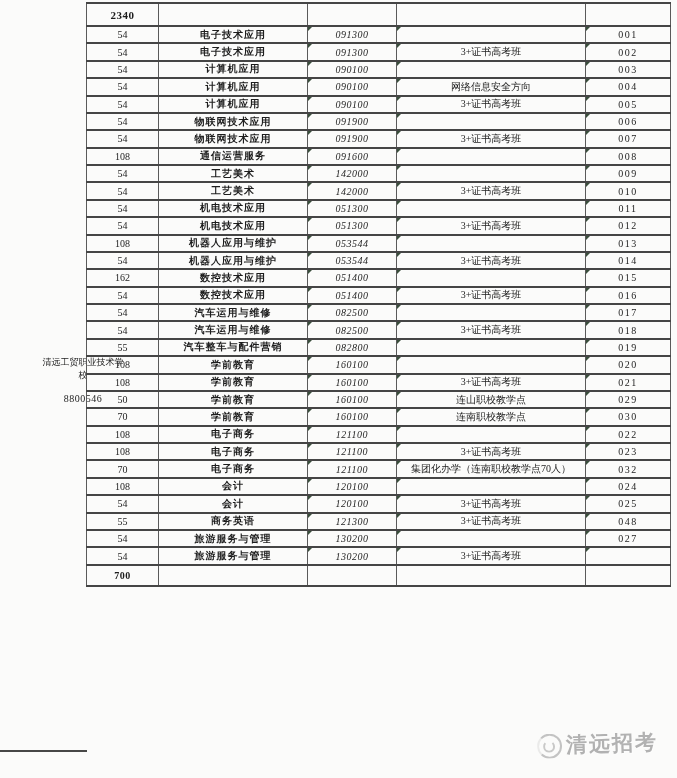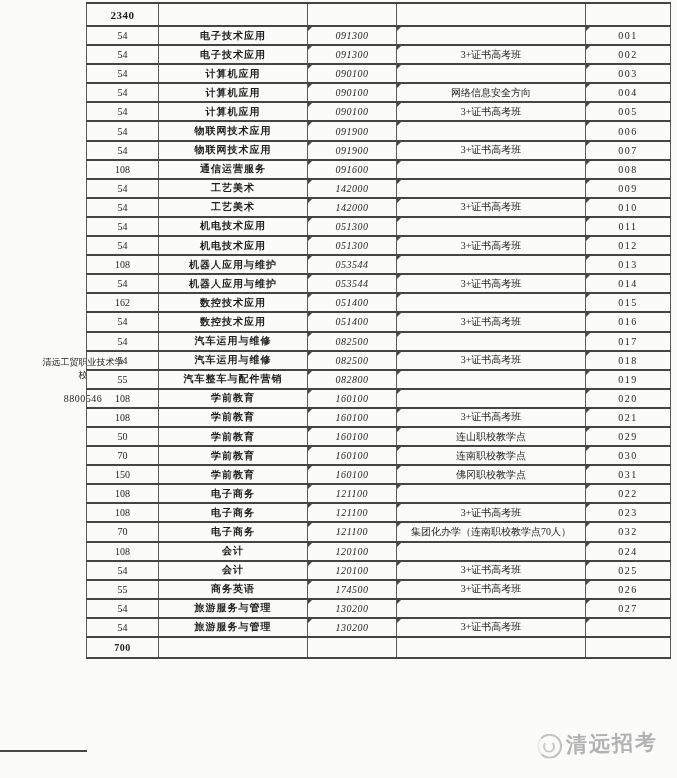--- a/index.html
+++ b/index.html
@@ -11,21 +11,21 @@
   
   .school-cell{
     position:absolute;left:0;top:356px;width:86px;
     text-align:center;font-size:9px;line-height:13px;color:#222;padding-left:40px;
   }
   .school-code{font-size:10px;letter-spacing:.5px;margin-top:10px;}
   .group-divider{position:absolute;left:0;top:750px;width:87px;height:2px;background:#474747;}
 
   
   table.grid{
-    position:absolute;left:86px;top:2px;width:584px;height:657px;
+    position:absolute;left:86px;top:2px;width:584px;height:585px;
     border-collapse:collapse;table-layout:fixed;
   }
   table.grid td{
     padding:0;text-align:center;vertical-align:middle;
     border:1px solid #5a5a5a;
     border-top:2px solid #454545;border-bottom:2px solid #454545;
     font-size:10px;white-space:nowrap;overflow:hidden;
   }
   tr.total-row-top{height:23px;}
   tr.total-row-bottom{height:21px;}
@@ -241,27 +241,20 @@
       <td class="c-seat tri">029</td>
     </tr>
         <tr>
       <td class="c-count">70</td>
       <td class="c-major">学前教育</td>
       <td class="c-code tri">160100</td>
       <td class="c-note tri">连南职校教学点</td>
       <td class="c-seat tri">030</td>
     </tr>
         <tr>
-      <td class="c-count">150</td>
-      <td class="c-major">学前教育</td>
-      <td class="c-code tri">160100</td>
-      <td class="c-note tri">佛冈职校教学点</td>
-      <td class="c-seat tri">031</td>
-    </tr>
-        <tr>
       <td class="c-count">108</td>
       <td class="c-major">电子商务</td>
       <td class="c-code tri">121100</td>
       <td class="c-note tri"></td>
       <td class="c-seat tri">022</td>
     </tr>
         <tr>
       <td class="c-count">108</td>
       <td class="c-major">电子商务</td>
       <td class="c-code tri">121100</td>
@@ -285,23 +278,23 @@
         <tr>
       <td class="c-count">54</td>
       <td class="c-major">会计</td>
       <td class="c-code tri">120100</td>
       <td class="c-note tri">3+证书高考班</td>
       <td class="c-seat tri">025</td>
     </tr>
         <tr>
       <td class="c-count">55</td>
       <td class="c-major">商务英语</td>
-      <td class="c-code tri">174500</td>
-      <td class="c-note tri">3+证书高考班</td>
-      <td class="c-seat tri">026</td>
+      <td class="c-code tri">121300</td>
+      <td class="c-note tri">3+证书高考班</td>
+      <td class="c-seat tri">048</td>
     </tr>
         <tr>
       <td class="c-count">54</td>
       <td class="c-major">旅游服务与管理</td>
       <td class="c-code tri">130200</td>
       <td class="c-note tri"></td>
       <td class="c-seat tri">027</td>
     </tr>
         <tr>
       <td class="c-count">54</td>

